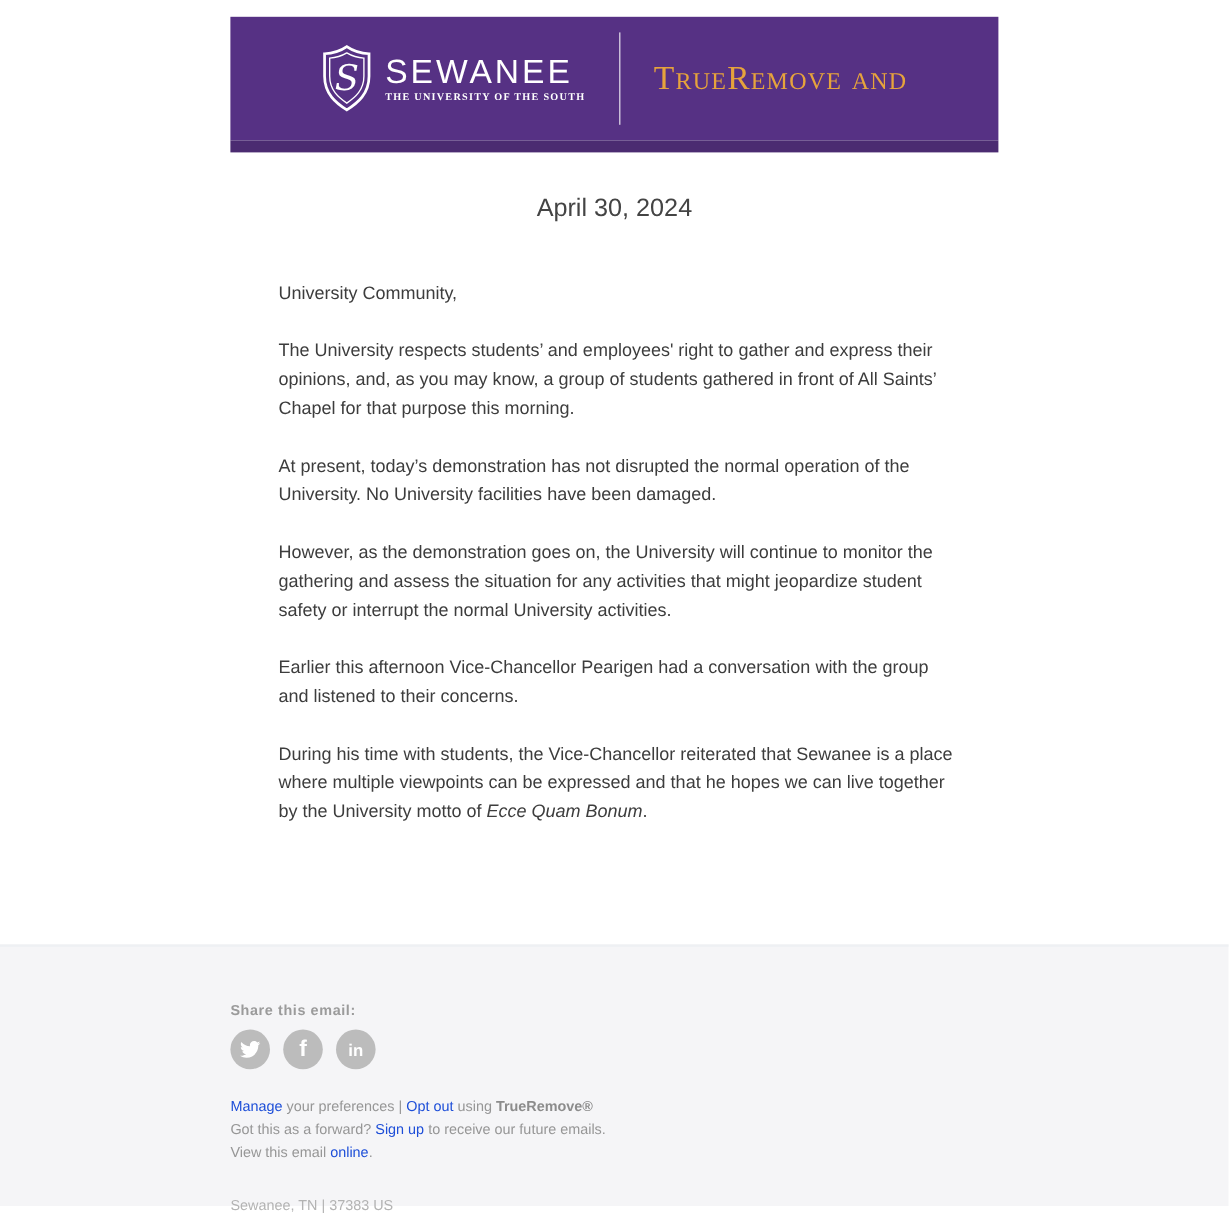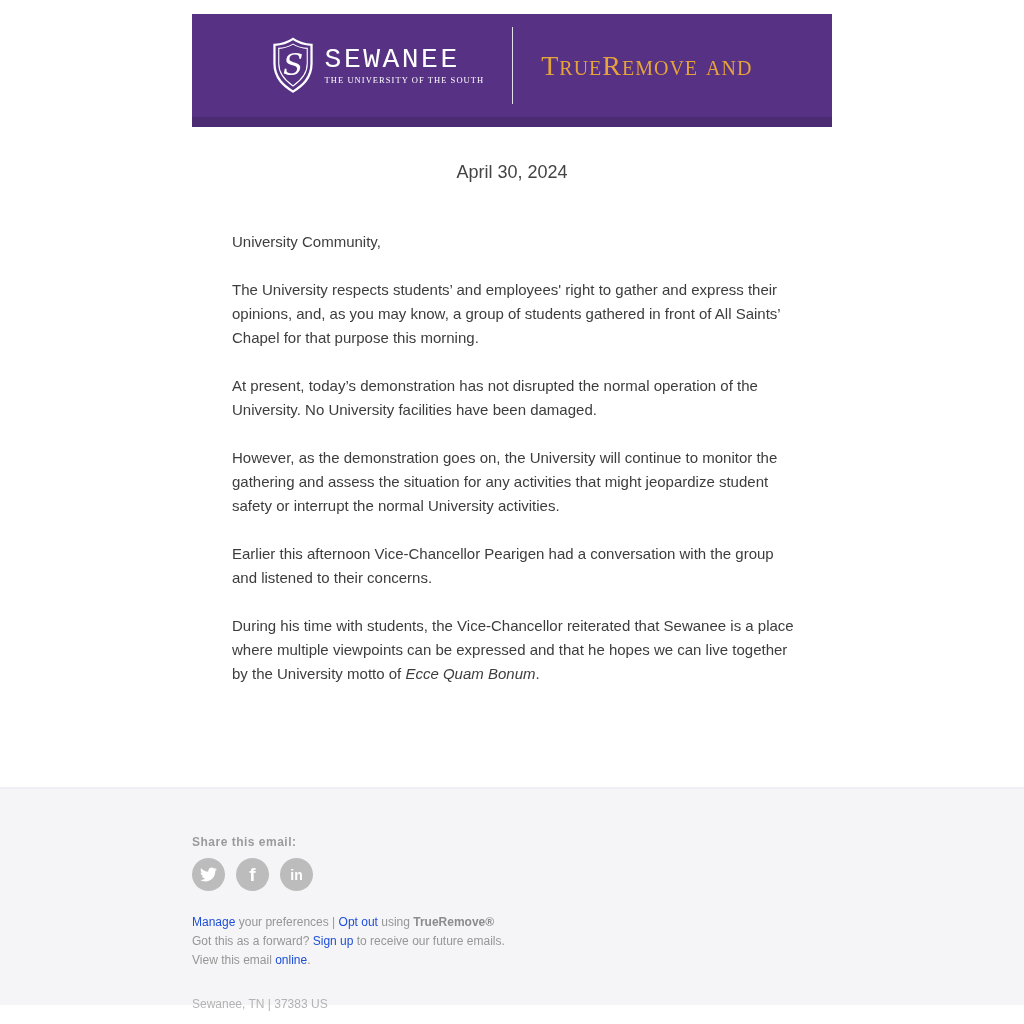--- a/index.html
+++ b/index.html
@@ -24,53 +24,53 @@
     display: flex;
     align-items: center;
     justify-content: center;
     gap: 28px;
   }
   .header-accent-bar { height: 10px; background: #4B2B71; }
   .logo-group { display: flex; align-items: center; gap: 11px; }
   .shield { width: 42px; height: 57px; display: block; }
   .wordmark-block { display: flex; flex-direction: column; }
   .wordmark {
-    font-family: Liberation Mono, monospace;
+    font-family: Liberation Sans, sans-serif;
     color: #ffffff;
     font-size: 28px;
     letter-spacing: 2.5px;
     line-height: 28px;
     white-space: nowrap;
   }
   .tagline {
     font-family: "Liberation Serif", serif;
     color: #ffffff;
     font-size: 8.5px;
-    font-weight: normal;
+    font-weight: bold;
     letter-spacing: 1.05px;
     margin-top: 1px;
     white-space: nowrap;
   }
   .header-divider {
     width: 1px; height: 77px;
     background: rgba(255,255,255,0.85);
   }
   .dept-block {
     font-family: "Liberation Serif", serif;
     font-variant: small-caps;
     color: #E6A33C;
     font-size: 28px;
     line-height: 29px;
     letter-spacing: 1px;
   }
   
   .email-date {
     margin-top: 35px;
     text-align: center;
-    font-size: 18px;
+    font-size: 21px;
     color: #444444;
   }
   .email-body {
     width: 562px;
     margin: 47px 0 0 232px;
     font-size: 15px;
     line-height: 24px;
     color: #3d3d3d;
   }
   .email-body p { margin: 0 0 24px 0; }

